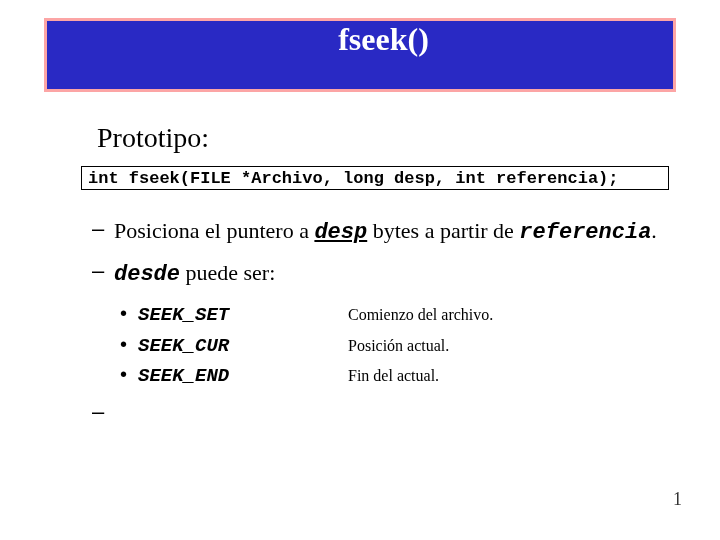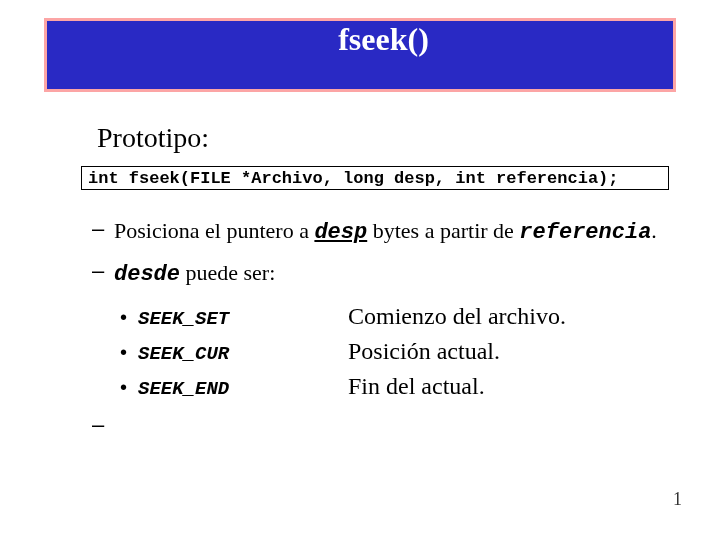--- a/index.html
+++ b/index.html
@@ -70,21 +70,21 @@
     font-family: Arial, sans-serif; font-size: 20px; color: #000;
   }
   .const {
     width: 210px; flex: none;
     font-family: "Courier New", monospace;
     font-weight: bold; font-style: italic;
     font-size: 19px; color: #000;
   }
   .desc {
     font-family: "Comic Sans MS", "Comic Sans", cursive;
-    font-size: 24px; color: #000;
+    font-size: 16px; color: #000;
   }
   .page-num {
     position: absolute;
     right: 38px; bottom: 30px;
     font-family: "Comic Sans MS", "Comic Sans", cursive;
     font-size: 18px;
     color: #333;
   }
 </style>
 </head>

